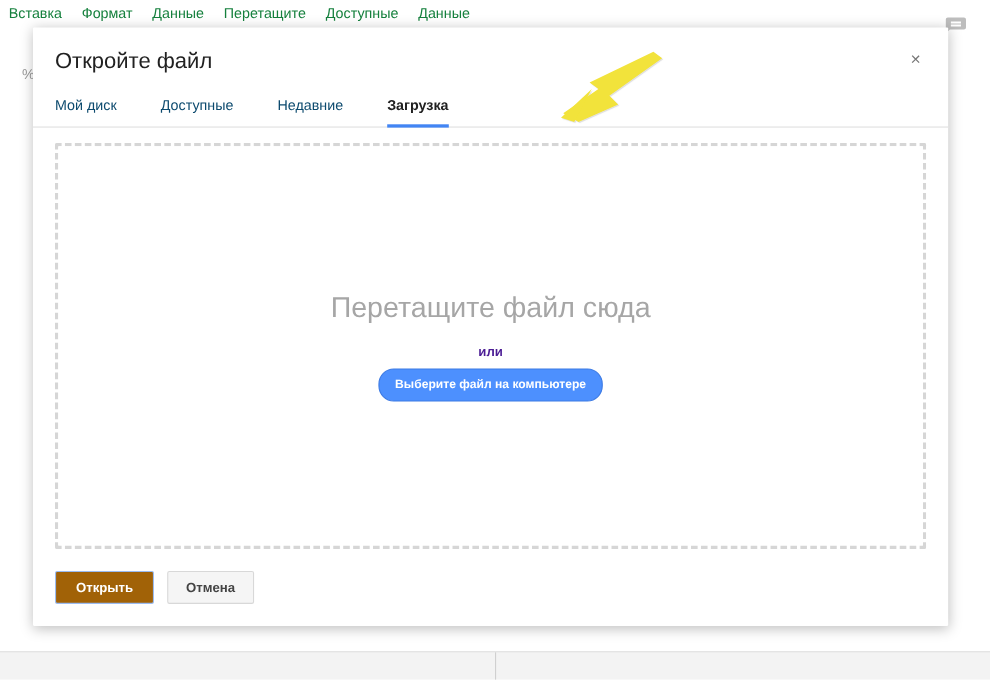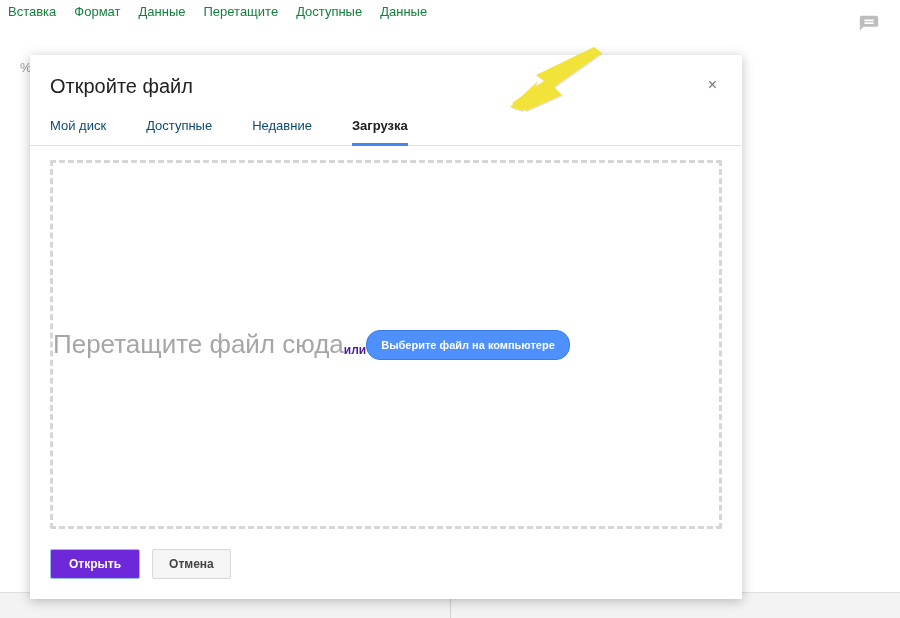--- a/index.html
+++ b/index.html
@@ -58,23 +58,23 @@
     }
     .footer-bar::after{
       content:"";
       position:absolute;
       top:0; left:50%;
       width:1px; height:100%;
       background:#d0d0d0;
     }
     .dialog {
       position: absolute;
-      top: 55px;
+      top: 25px;
       left: 30px;
-      width: 712px;
+      width: 832px;
       height: 544px;
       background: #fff;
       box-shadow: 0 2px 12px rgba(0,0,0,0.25);
       border-radius: 1px;
       display: flex;
       flex-direction: column;
     }
     .dialog-header {
       padding: 20px 24px 10px 20px;
       display: flex;
@@ -122,23 +122,23 @@
     .dropzone-wrap {
       flex: 1;
       padding: 14px 20px 8px 20px;
     }
     .dropzone {
       width: 100%;
       height: 100%;
       border: 3px dashed #d6d6d6;
       border-radius: 2px;
       display: flex;
-      flex-direction: row;
+      flex-direction: column;
       align-items: center;
-      justify-content: flex-start;
+      justify-content: center;
     }
     .drop-text {
       font-size: 26px;
       color: #a6a6a6;
       font-weight: 400;
     }
     .or-text {
       font-size: 12px;
       color: #4c1d95;
       margin-top: 18px;
@@ -154,21 +154,21 @@
       padding: 8px 14px;
       border-radius: 14px;
       cursor: pointer;
     }
     .dialog-footer {
       padding: 12px 20px 20px 20px;
       display: flex;
       gap: 12px;
     }
     .btn-primary {
-      background: #6d28d9;
+      background: #a16207;
       color: #fff;
       border: 1px solid #9bbcf2;
       font-size: 12px;
       font-weight: 700;
       padding: 7px 18px;
       border-radius: 2px;
       cursor: pointer;
     }
     .btn-secondary {
       background: #f5f5f5;

